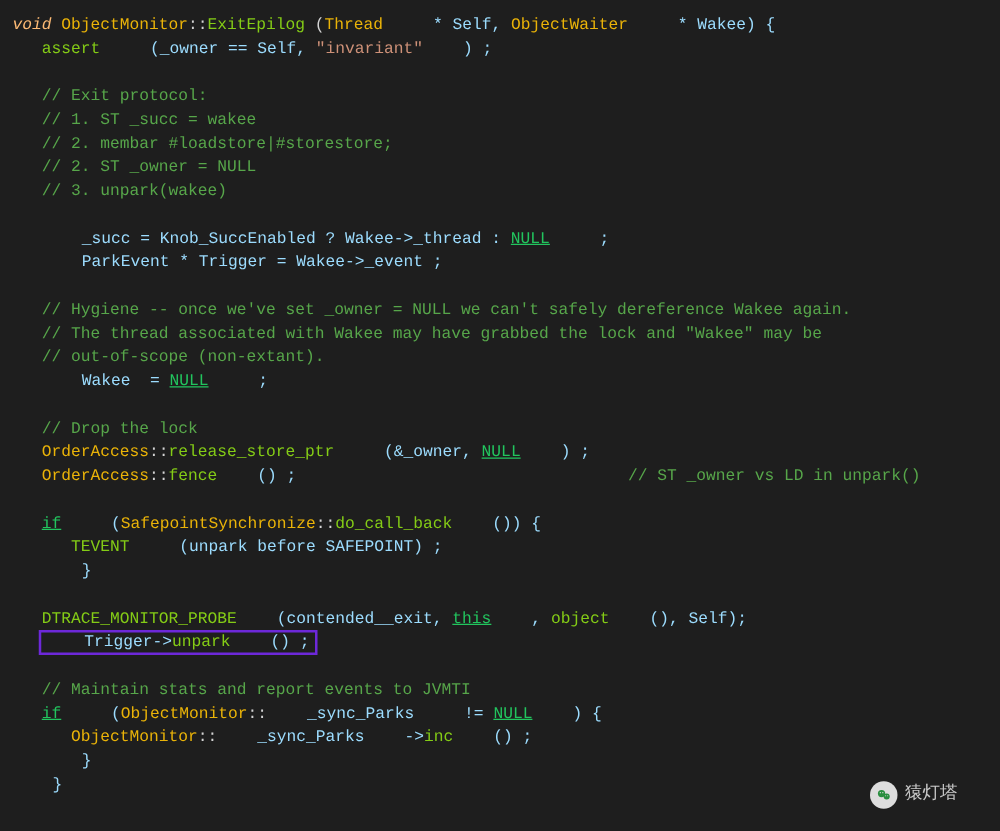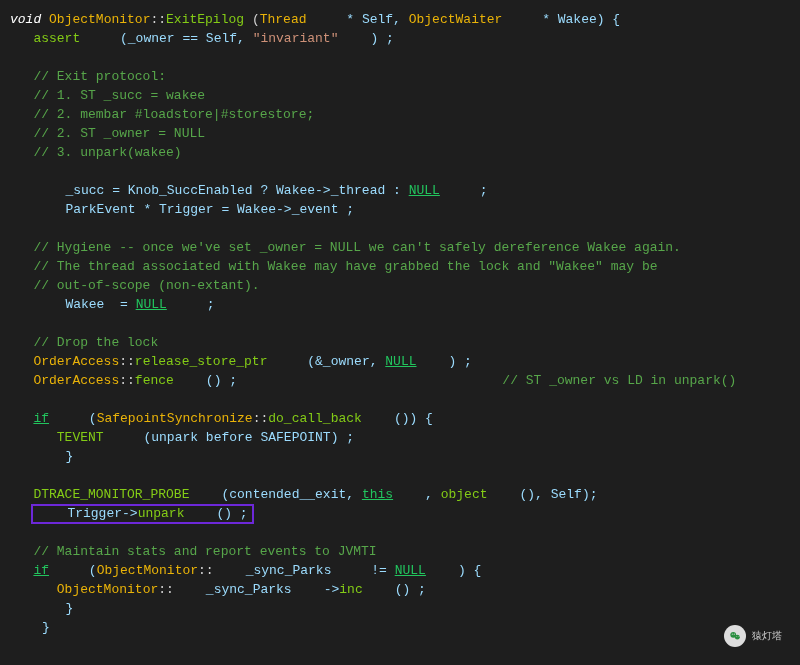--- a/index.html
+++ b/index.html
@@ -12,43 +12,43 @@
   }
   pre.code {
     margin: 0;
     padding: 10px 0 0 10px;
     font-family: Consolas, "Courier New", monospace;
     font-size: 13px;
     line-height: 19px;
     color: #9cdcfe;
     white-space: pre;
   }
-  .kw   { color: #ffffff; font-style: italic; }
+  .kw   { color: #fdba74; font-style: italic; }
   .kw2  { color: #22c55e; text-decoration: underline; }
   .type { color: #eab308; }
   .fn   { color: #84cc16; }
   .id   { color: #9cdcfe; padding-left: 32px; }
   .op   { color: #d4d4d4; }
   .str  { color: #ce9178; }
   .cmt  { color: #57a64a; }
   .boxed {
     border: 2px solid #6d28d9;
     padding: 0 4px 1px 2px;
     margin-left: -2px;
   }
   .watermark {
     position: absolute;
-    right: 18px;
+    right: 34px;
     bottom: 18px;
     display: flex;
-    align-items: center;
+    align-items: flex-start;
     gap: 6px;
     color: #e6e6e6;
     font-family: "Microsoft YaHei", sans-serif;
-    font-size: 10px;
+    font-size: 14px;
     opacity: 0.85;
   }
   .watermark .wm-icon {
     width: 22px;
     height: 22px;
     border-radius: 50%;
     background: #ffffff;
     display: flex;
     align-items: center;
     justify-content: center;

